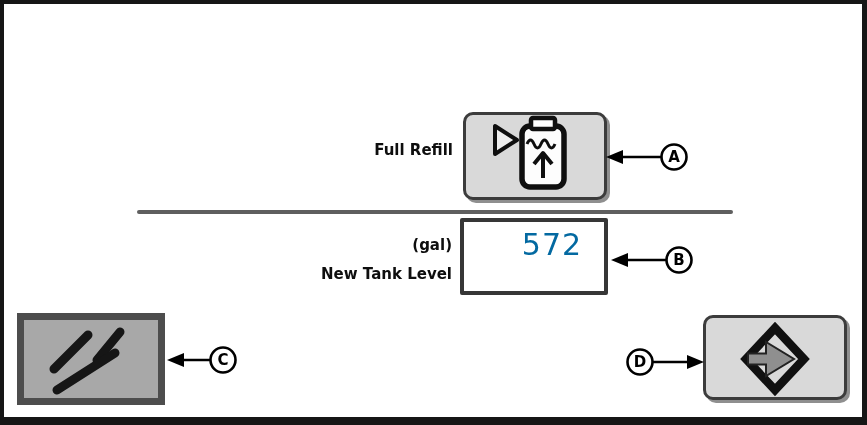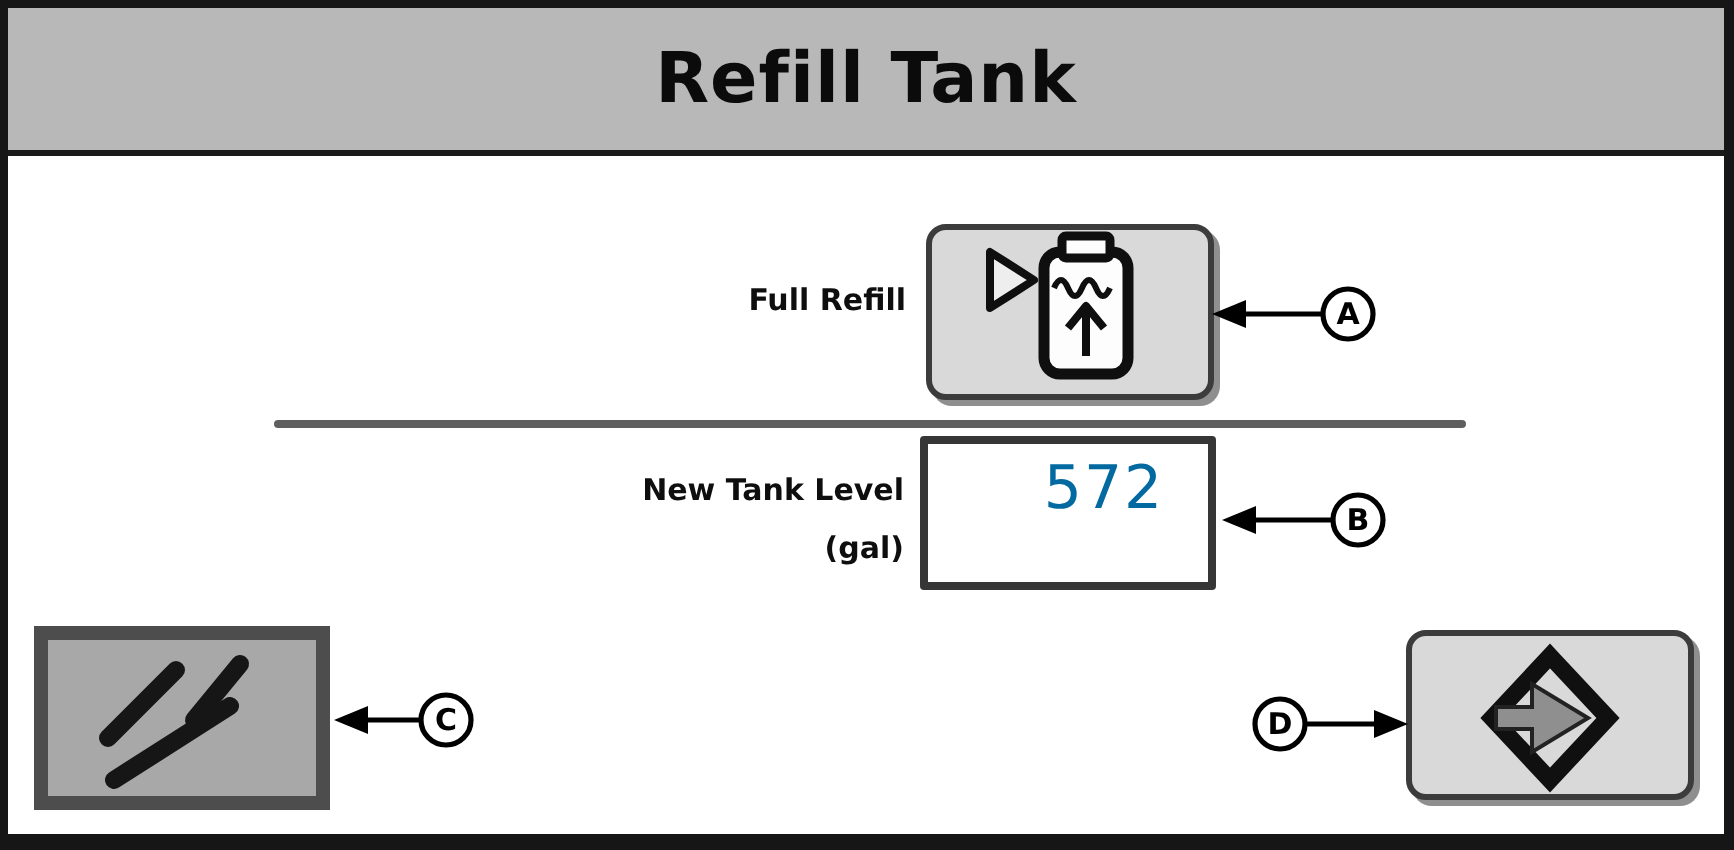--- a/index.html
+++ b/index.html
@@ -62,42 +62,39 @@
   .callout text{
     font-family:"DejaVu Sans","Liberation Sans",sans-serif;
     font-weight:bold; font-size:15px; fill:#000;
   }
 </style>
 </head>
 <body>
 
 <div class="screen">
 
-  <div class="title-bar">
-    <h1>Refill Tank</h1>
-  </div>
 
   <div class="label label-full-refill">Full Refill</div>
 
   <button class="soft-btn btn-full-refill">
     <svg width="138" height="82" viewBox="0 0 138 82">
       <path d="M29,11 L29,39 L51,25 Z" fill="#eeeeee" stroke="#0f0f0f" stroke-width="4" stroke-linejoin="round"></path>
       <rect x="56" y="11" width="42" height="61" rx="8" fill="#fdfdfd" stroke="#0f0f0f" stroke-width="5.5"></rect>
       <rect x="65" y="3" width="24" height="11" rx="2" fill="#fdfdfd" stroke="#0f0f0f" stroke-width="4.5"></rect>
       <path d="M61,29 q3.5,-8 7,0 t7,0 t7,0 t7,0" fill="none" stroke="#0f0f0f" stroke-width="3"></path>
       <line x1="77" y1="63" x2="77" y2="41" stroke="#0f0f0f" stroke-width="4"></line>
       <path d="M68,49 L77,38 L86,49" fill="none" stroke="#0f0f0f" stroke-width="4" stroke-linejoin="round"></path>
     </svg>
   </button>
 
   <div class="divider"></div>
 
   <div class="label label-tank-level">
+    <span>(gal)</span>
     <span>New Tank Level</span>
-    <span>(gal)</span>
   </div>
 
   <div class="field">
     <span class="value">572</span>
   </div>
 
   <button class="btn-cancel">
     <svg width="134" height="78" viewBox="0 0 134 78">
       <line x1="30" y1="49" x2="64" y2="15" stroke="#161616" stroke-width="9" stroke-linecap="round"></line>
       <line x1="73" y1="40" x2="96" y2="12" stroke="#161616" stroke-width="9" stroke-linecap="round"></line>

